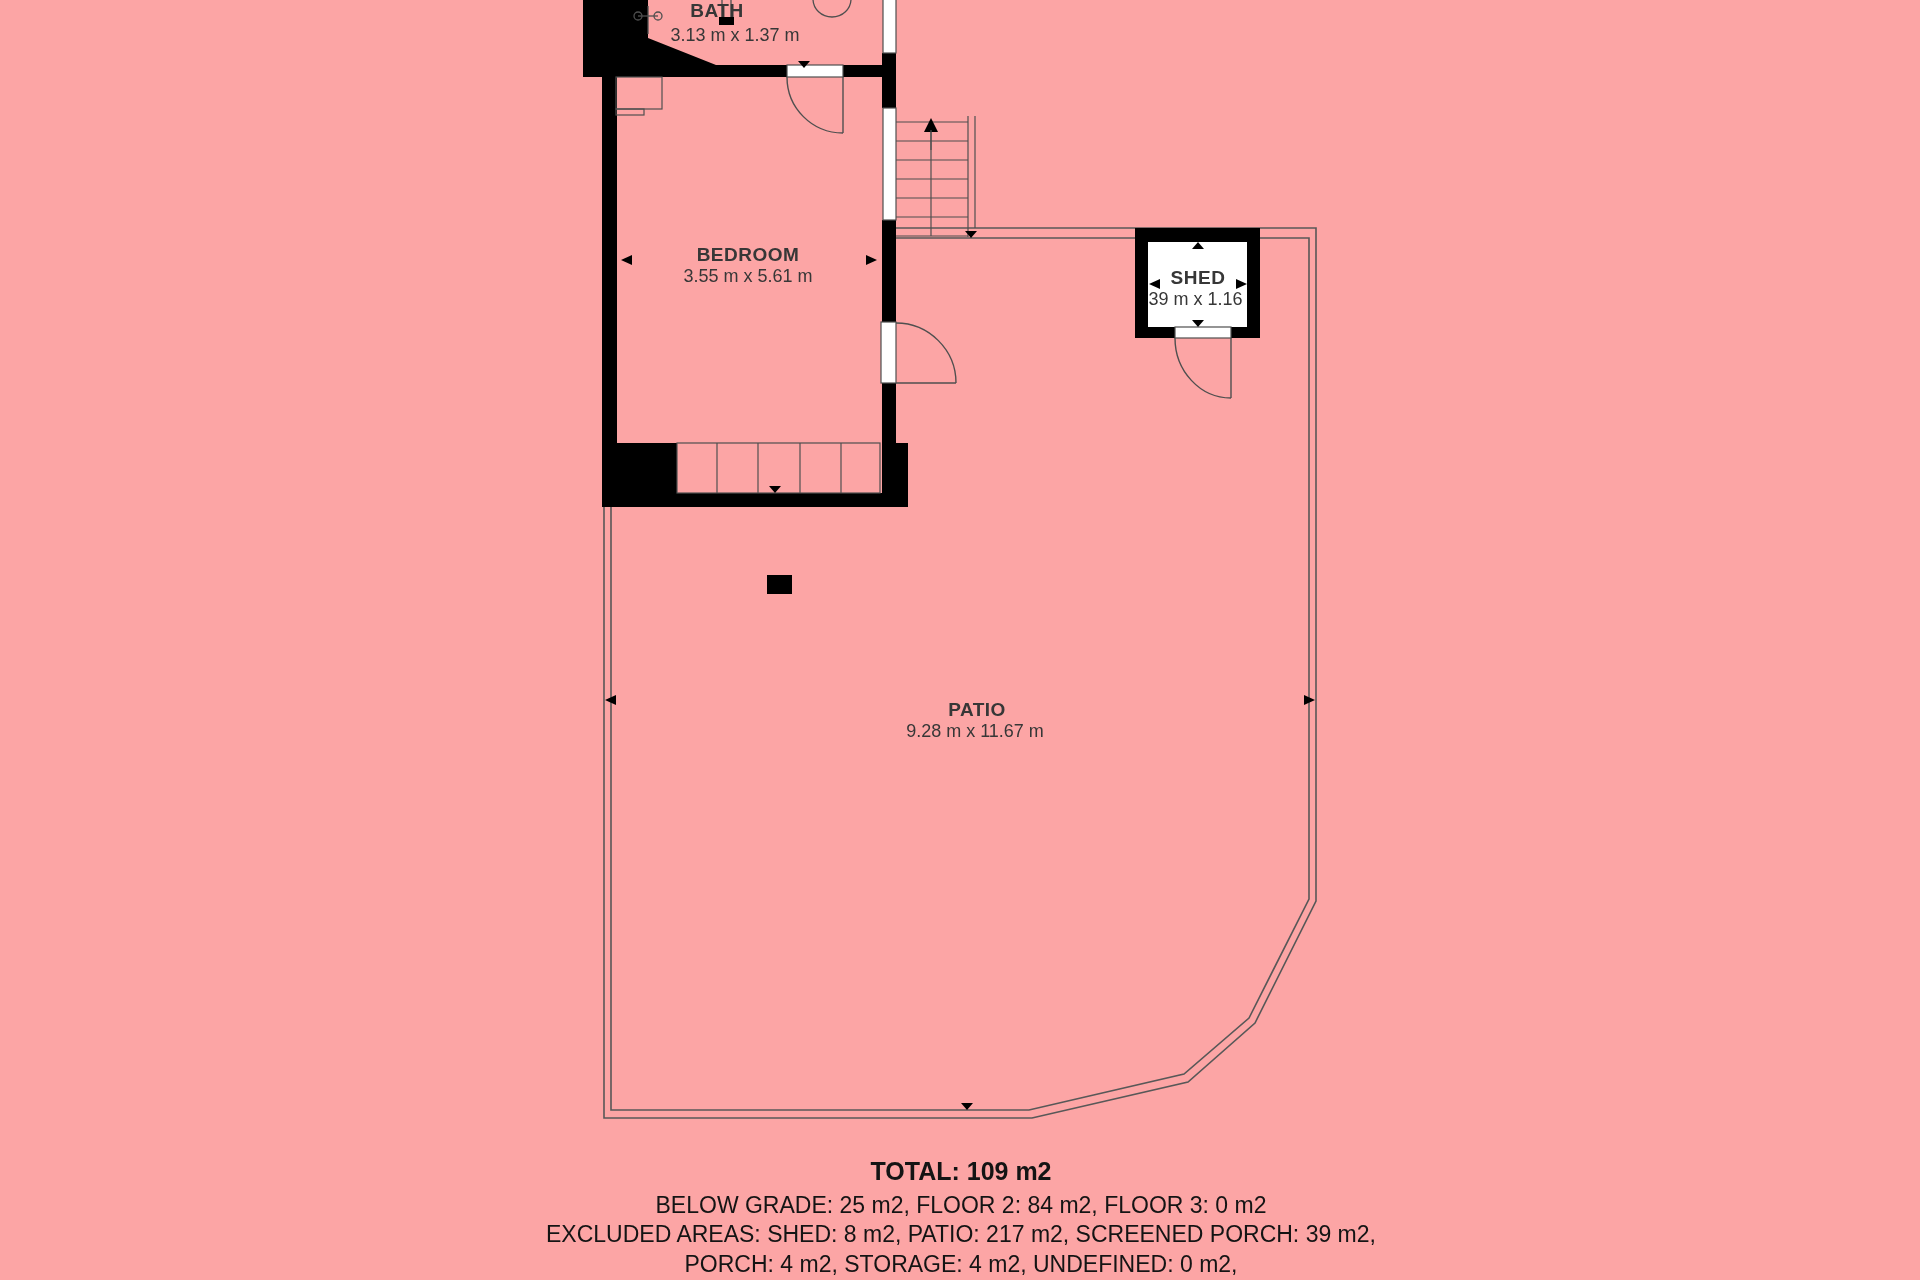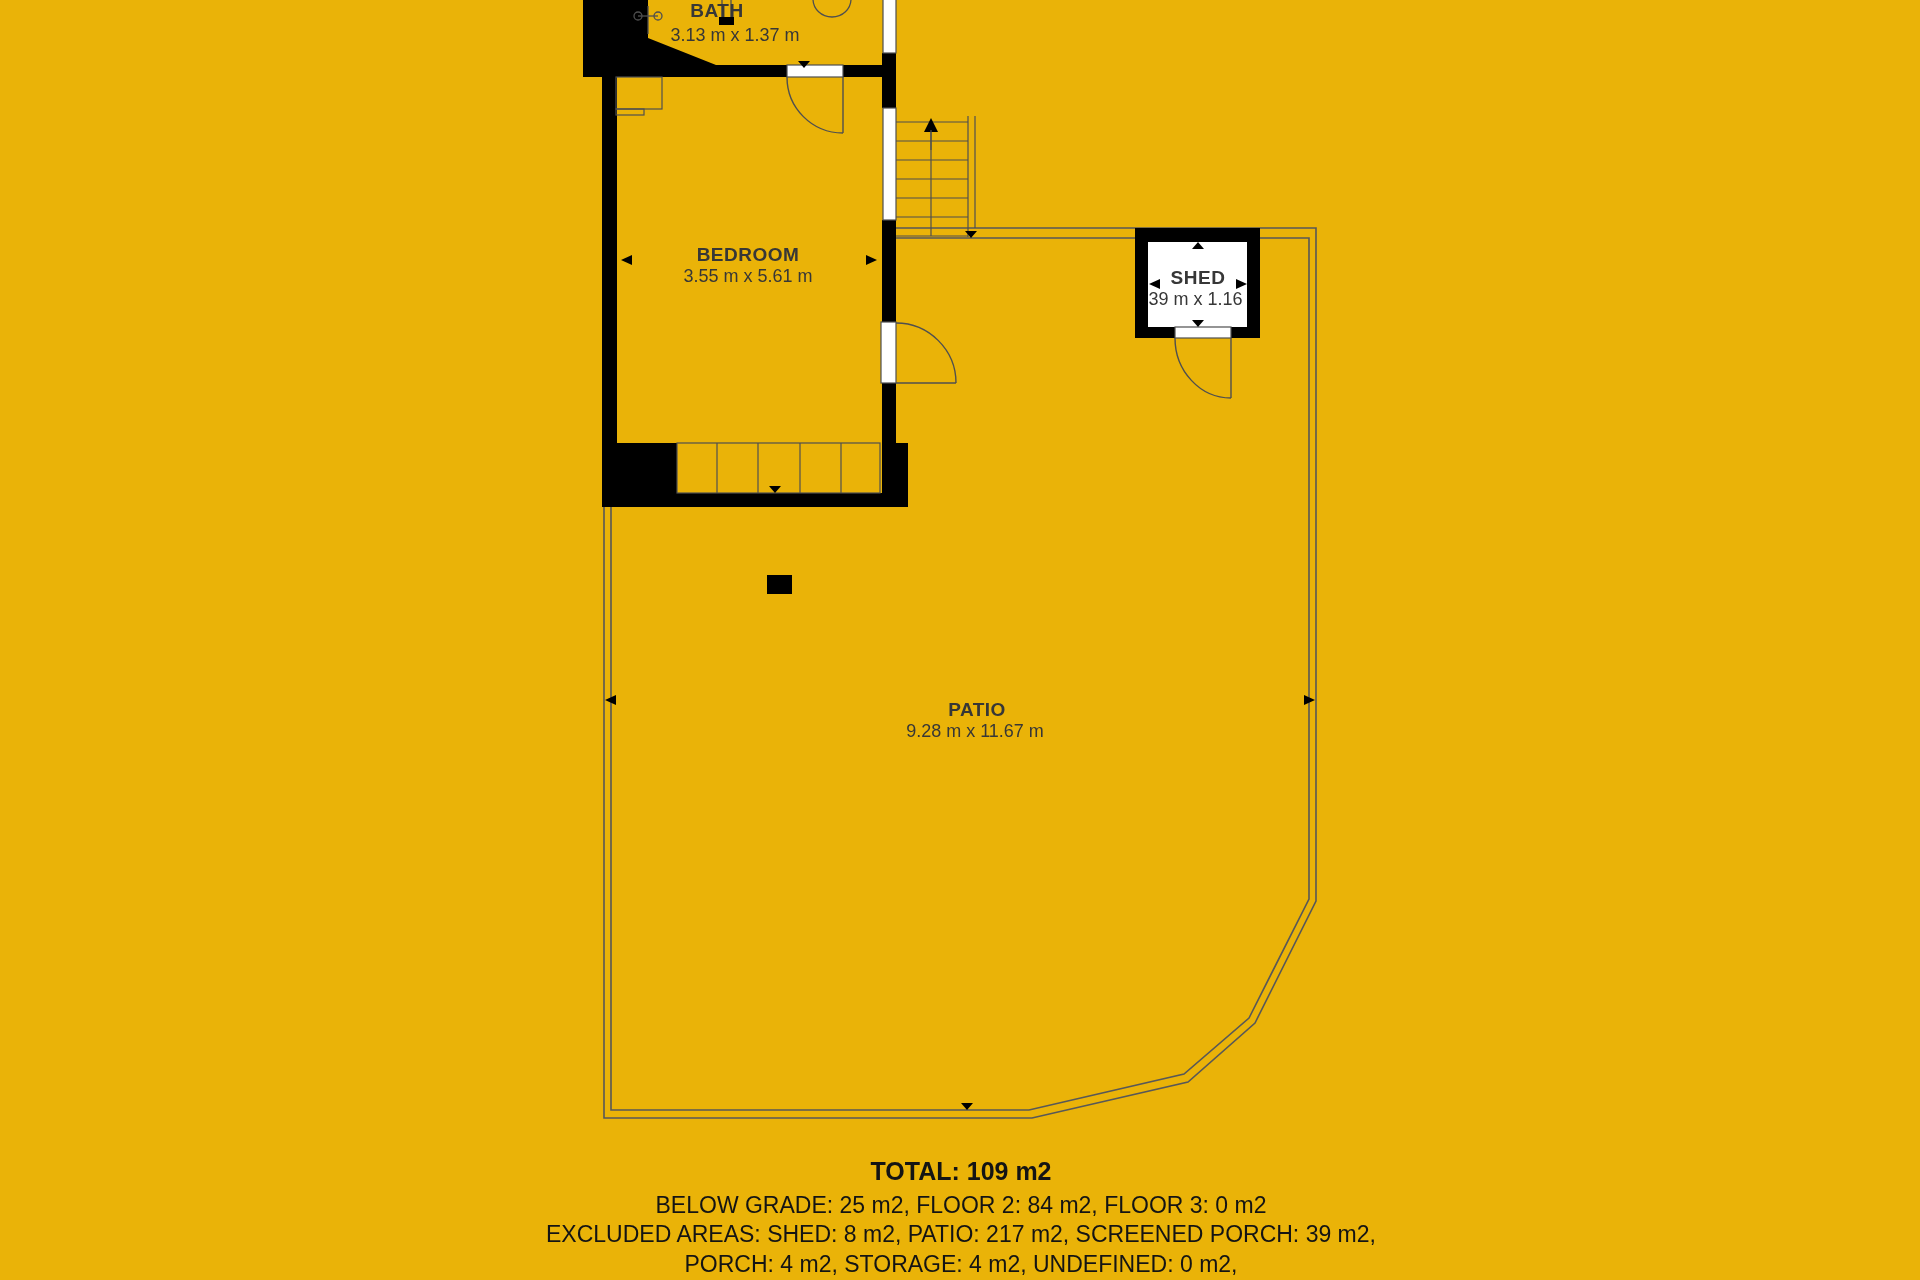--- a/index.html
+++ b/index.html
@@ -1,16 +1,16 @@
 <!DOCTYPE html>
 <html><head>
 <meta charset="utf-8">
 <style>
   html,body{margin:0;padding:0;background:#ffffff;}
-  .canvas{position:relative;width:1920px;height:1280px;background:#eab308;overflow:hidden;
+  .canvas{position:relative;width:1920px;height:1280px;background:#fca5a5;overflow:hidden;
           font-family:"Liberation Sans", sans-serif;}
   svg{display:block;}
   text{font-family:"Liberation Sans", sans-serif;}
   .room-label{font-size:19px;font-weight:600;fill:#373737;letter-spacing:0.5px;}
   .room-dims{font-size:18px;font-weight:400;fill:#373737;}
   .sum-title{font-size:25px;font-weight:700;fill:#141414;}
   .sum-line{font-size:23px;font-weight:400;fill:#141414;}
   .wall{fill:#000000;stroke:none;}
   .thin{stroke:#4f4f4f;stroke-width:1.4;fill:none;}
   .thin2{stroke:#4f4f4f;stroke-width:1.2;fill:none;}

